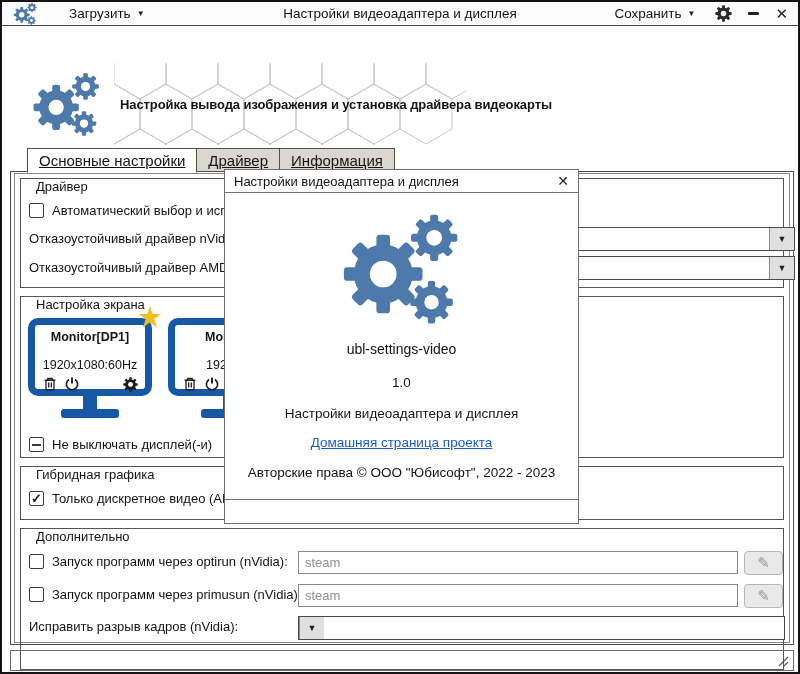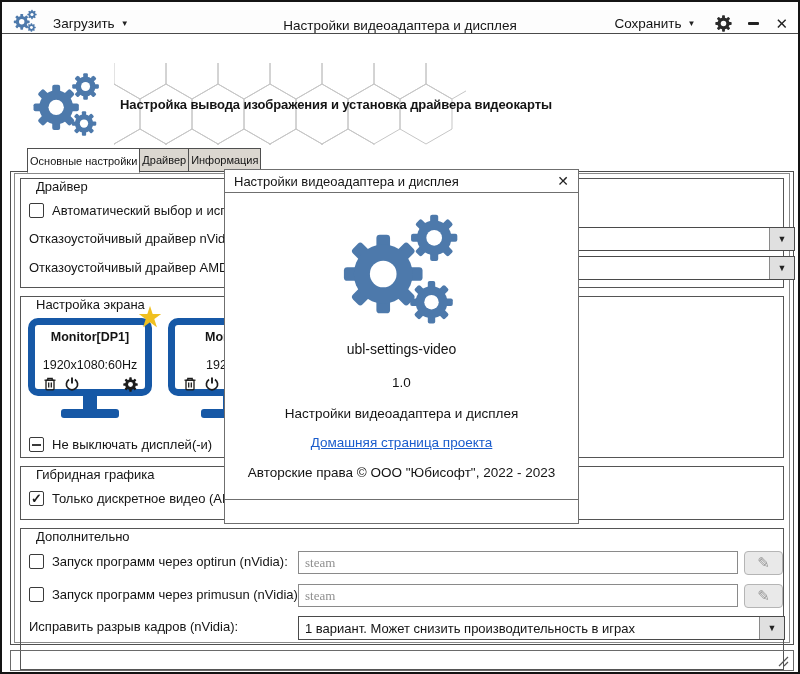--- a/index.html
+++ b/index.html
@@ -2,44 +2,44 @@
 <html><head>
 <meta charset="utf-8">
 <style>
   * { margin:0; padding:0; box-sizing:border-box; }
   html,body { background:#888; }
   body { font-family:"Liberation Sans", sans-serif; }
   .window { position:relative; width:800px; height:674px; background:#fff;
             border:2px solid #141414; overflow:hidden; color:#141414; }
 
   
-  .titlebar { position:absolute; top:0; left:0; right:0; height:32px; background:#fdfdfd;
-              border-bottom:1px solid #4a4a4a; display:flex; align-items:flex-end; padding:0 10px; }
+  .titlebar { position:absolute; top:0; left:0; right:0; height:24px; background:#fdfdfd;
+              border-bottom:1px solid #4a4a4a; display:flex; align-items:center; padding:0 10px;gap:16px; }
   .tb-btn { display:flex; align-items:center; gap:6px; font-size:13.5px; cursor:default; padding:2px 4px; }
   .arrow-glyph { font-size:8px; color:#222; }
   .tb-title { position:absolute; left:0; right:0; text-align:center; font-size:13.5px; pointer-events:none; }
   .tb-right { margin-left:auto; display:flex; align-items:center; gap:16px; z-index:2; }
   .min-dash { width:11px; height:3px; background:#222; border-radius:1px; }
   .close-x { font-size:15px; line-height:1; color:#222; }
   .applogo { margin-right:10px; }
 
   
   .banner { position:absolute; top:33px; left:0; right:0; height:25px; background:#efecc3;
             border-bottom:1px solid #d9d5a2; display:flex; align-items:center; gap:8px; padding:0 10px; font-size:13px; }
 
   
   .header { position:absolute; top:59px; left:0; right:0; height:86px; background:#fff; }
   .hexwrap { position:absolute; left:112px; top:2px; width:352px; height:82px; overflow:hidden; opacity:.5; }
   .hdr-logo { position:absolute; left:26px; top:10px; color:#4d79ab; }
   .hdr-sub { position:absolute; left:118px; top:36px; font-weight:bold; font-size:13px; white-space:nowrap; letter-spacing:-0.1px; }
 
   
   .tabs { position:absolute; top:146px; left:25px; display:flex; z-index:3; }
-  .tab { height:24px; display:flex; align-items:center; padding:0 2px; font-size:11px;
-         border:1px solid #4f4f4f; background:#dbd7d0; margin-right:-1px; }
+  .tab { height:24px; display:flex; align-items:center; padding:0 11px; font-size:15px;
+         border:1px solid #4f4f4f; background:#dbd7d0; margin-right:-1px;text-decoration:underline; }
   .tab.active { background:#fff; height:25px; border-bottom:1px solid #fff; }
 
   
   .mainframe { position:absolute; top:169px; left:8px; width:784px; height:474px; border:1px solid #4f4f4f; }
   .pageframe { position:absolute; top:171px; left:12px; width:776px; height:470px; border:1px solid #8a8a8a; }
 
   
   fieldset { position:absolute; left:18px; width:764px; border:1px solid #555; background:transparent; }
   legend { font-size:13px; margin-left:10px; padding:0 5px; }
   .f-driver { top:176px; height:110px; }
@@ -54,21 +54,21 @@
   .cb .dash { width:9px; height:2px; background:#3a3a3a; }
   .lbl { font-size:13px; white-space:nowrap; }
 
   .combo { display:flex; align-items:center; border:1px solid #4a4a4a; background:#fff; height:24px; }
   .combo .val { flex:1; padding-left:6px; font-size:13px; white-space:nowrap; overflow:hidden; }
   .combo .drop { width:25px; align-self:stretch; border-left:1px solid #8a8a8a; background:#e0e0e0;
                  display:flex; align-items:center; justify-content:center; }
   .combo .drop .arrow-glyph { font-size:9px; }
 
   .txtinput { height:23px; border:1px solid #8a8a8a; background:#fff; color:#8f8f8f;
-              font-size:13px; padding:0 6px; font-family:Liberation Serif, serif; width:100%; }
+              font-size:13px; padding:0 6px; font-family:Liberation Sans, sans-serif; width:100%; }
   .editbtn { width:39px; height:24px; border:1px solid #b5b5b5; border-radius:4px; background:#e9e9e9;
              display:flex; align-items:center; justify-content:center; color:#979797; font-size:15px; }
 
   
   .monitor { width:124px; }
   .mscreen { border:7px solid #1658a6; border-radius:10px; background:#fff; height:78px; padding-top:5px; }
   .mname { font-size:12.5px; font-weight:bold; text-align:center; line-height:15px; white-space:nowrap; overflow:hidden; }
   .mmode { font-size:12.5px; text-align:center; line-height:16px; margin-top:12px; white-space:nowrap; overflow:hidden; }
   .micons { display:flex; align-items:center; gap:6px; padding:3px 7px 0 7px; }
   .mgear { margin-left:auto; color:#1c1c1c; }
@@ -296,21 +296,20 @@
 
     <span class="cb" style="left:8px; top:58px;"></span>
     <span class="lbl" style="left:31px; top:58px;">Запуск программ через primusun (nVidia):</span>
     <span style="left:277px; top:55px; width:440px;"><input class="txtinput" value="steam" style=""></span>
     <div class="editbtn" style="left:723px; top:55px;">
         <span>✎</span>
       </div>
 
     <span class="lbl" style="left:8px; top:90px;">Исправить разрыв кадров (nVidia):</span>
     <div class="combo" style="left:277px; top:87px; width:487px;">
-      <span class="val">1 вариант. Может снизить производительность в играх</span>
       <span class="drop">
           <span class="arrow-glyph">▼</span>
         </span>
     </div>
   </fieldset>
 
   <div class="statusbar">
     <svg class="grip" width="13" height="13" viewBox="0 0 13 13">
       <path d="M11 2 L2 11 M11 7 L7 11" stroke="#555" stroke-width="1.2" fill="none"></path>
     </svg>

